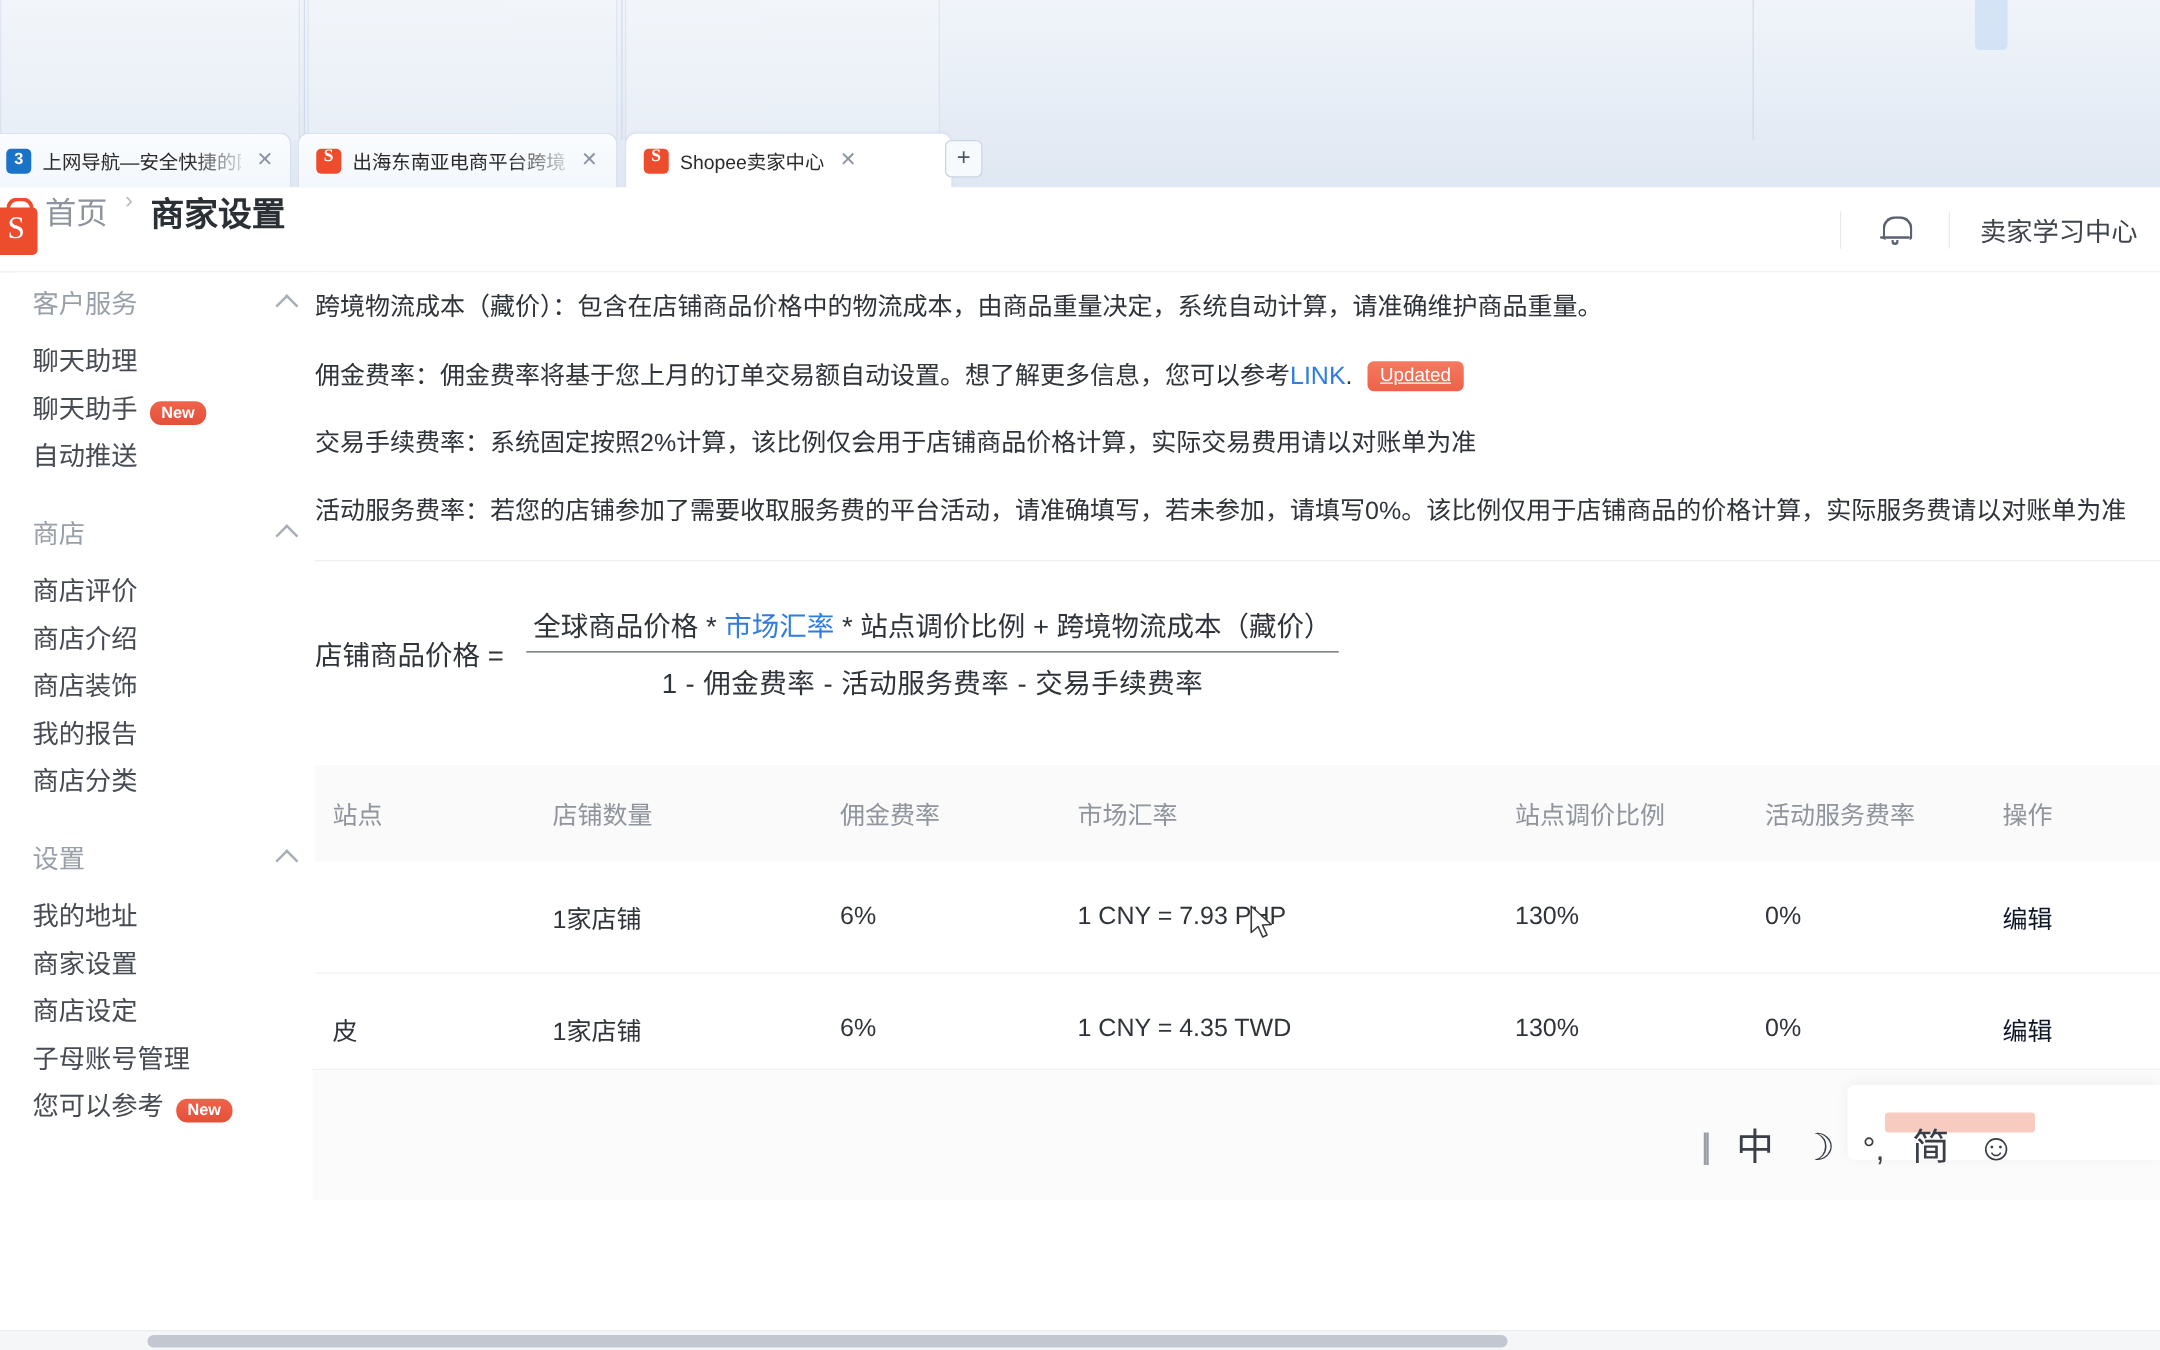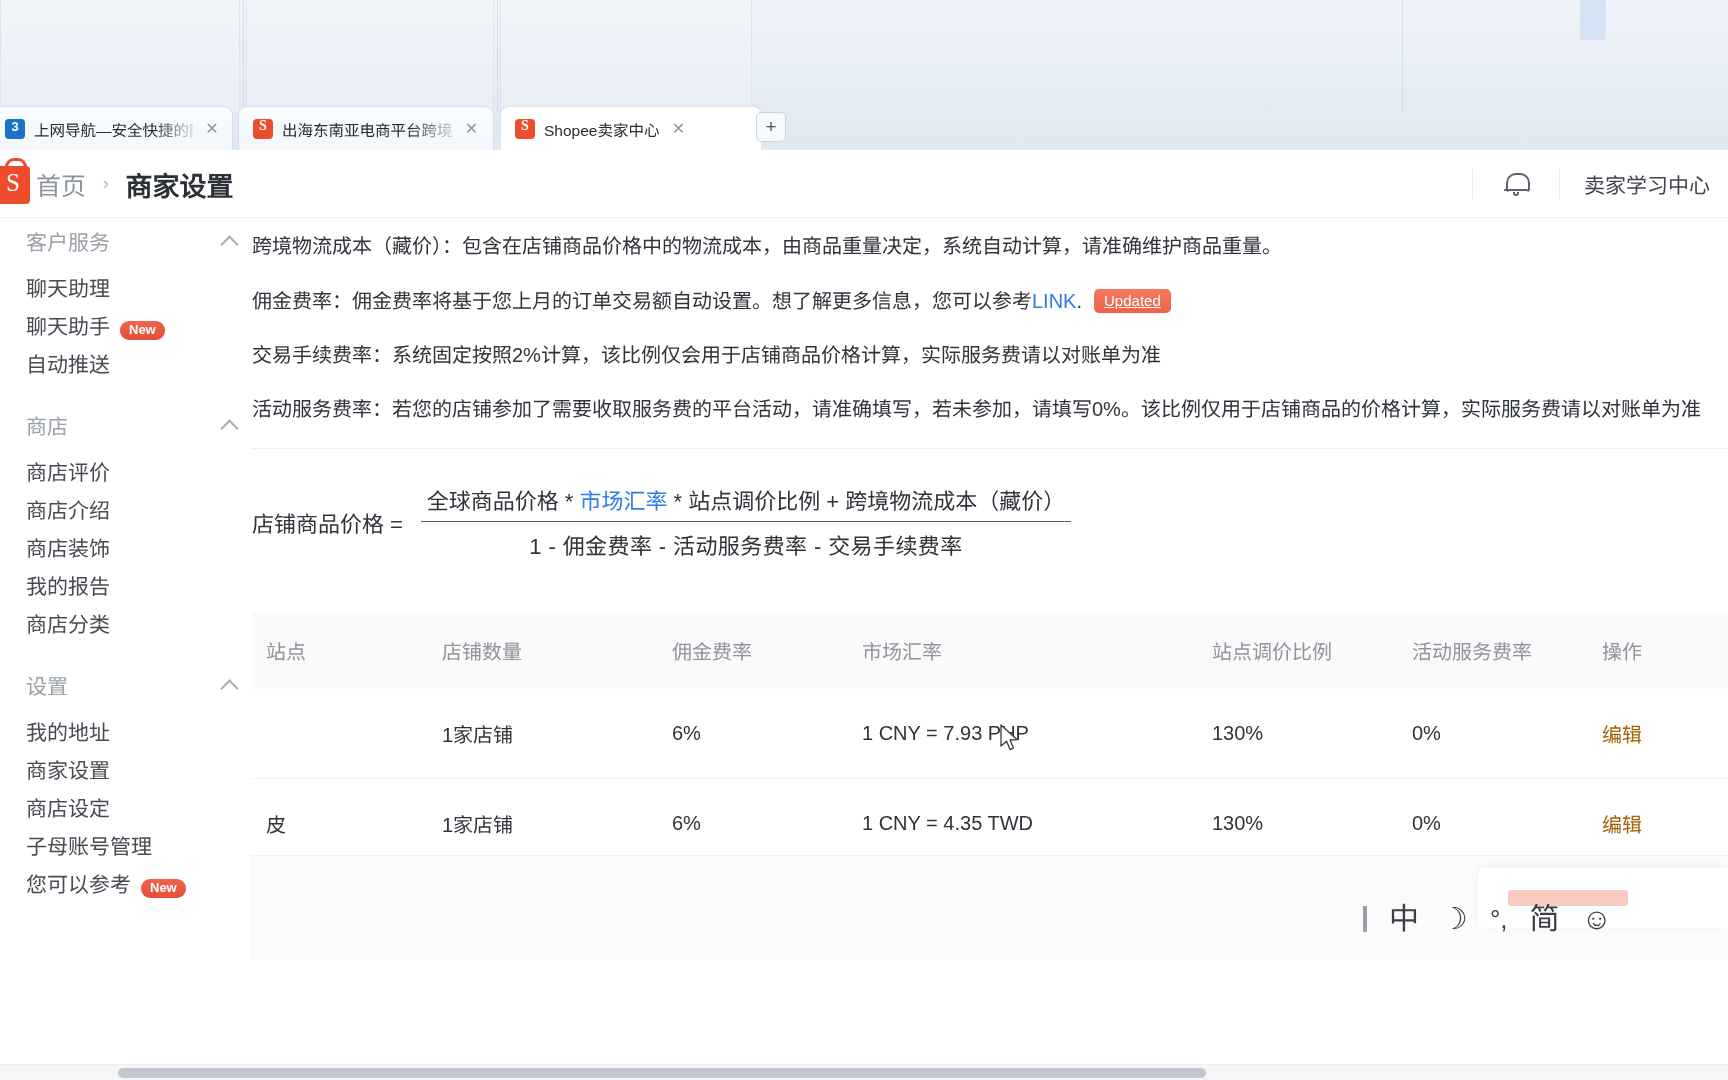--- a/index.html
+++ b/index.html
@@ -102,21 +102,21 @@
     width:16px; height:15px; border:3px solid #ee4d2d;
     border-bottom:none; border-radius:9px 9px 0 0;
   }
   .logo-mark::after {
     content:"S"; position:absolute; left:0; right:0; top:3px;
     text-align:center; color:#fff; font-size:25px; font-weight:400;
     font-family:"Liberation Serif",serif;
   }
   .breadcrumb {
     position:absolute; left:36px; top:0; height:68px;
-    display:flex; align-items:center; gap:14px;font-family:Liberation Mono, monospace;
+    display:flex; align-items:flex-start; gap:14px;
   }
   .bc-home { font-size:25px; color:#8e949e; }
   .bc-sep  { font-size:19px; color:#b6bcc5; }
   .bc-cur  { font-size:27px; color:#2b2f36; font-weight:700; }
 
   .header-right {
     position:absolute; right:0; top:0; height:68px;
     display:flex; align-items:center;
   }
   .hdr-divider { width:1px; height:30px; background:#e7eaee; }
@@ -221,21 +221,21 @@
     padding:30px 0; border-bottom:1px solid #f0f1f4;
     white-space:nowrap;
   }
   .c-site   { width:190px; padding-left:14px !important; }
   .c-count  { width:230px; }
   .c-comm   { width:190px; }
   .c-rate   { width:350px; }
   .c-adj    { width:200px; }
   .c-serv   { width:190px; }
   .c-act    { width:150px; }
-  .edit-link { color:#a16207;margin-top:23px; }
+  .edit-link { color:#0f172a;margin-top:23px; }
 
   .bottom-strip {
     position:absolute; left:250px; top:855px; width:1478px; height:105px;
     background:#fbfbfb; border-top:1px solid #f0f1f4;
   }
   .panel-ghost {
     position:absolute; left:1228px; top:12px; width:250px; height:60px;
     background:#ffffff; border-radius:6px 0 0 6px;
     box-shadow:0 -2px 10px rgba(0,0,0,.05);
   }
@@ -395,21 +395,21 @@
 
     <div class="info-line" id="note-0">
       <span>跨境物流成本（藏价）：包含在店铺商品价格中的物流成本，由商品重量决定，系统自动计算，请准确维护商品重量。</span>
     </div>
 
     <div class="info-line" id="note-1">
       <span>佣金费率：佣金费率将基于您上月的订单交易额自动设置。想了解更多信息，您可以参考</span><span class="link-blue">LINK</span><span>.</span><span class="badge-updated">Updated</span>
     </div>
 
     <div class="info-line" id="note-2">
-      <span>交易手续费率：系统固定按照2%计算，该比例仅会用于店铺商品价格计算，实际服务费请以对账单为准</span>
+      <span>交易手续费率：系统固定按照2%计算，该比例仅会用于店铺商品价格计算，实际交易费用请以对账单为准</span>
     </div>
 
     <div class="info-line" id="note-3">
       <span>活动服务费率：若您的店铺参加了需要收取服务费的平台活动，请准确填写，若未参加，请填写0%。该比例仅用于店铺商品的价格计算，实际服务费请以对账单为准</span>
     </div>
 
     <div class="hr-soft"></div>
 
     <div class="formula">
       <div class="formula-lhs">店铺商品价格 =</div>

